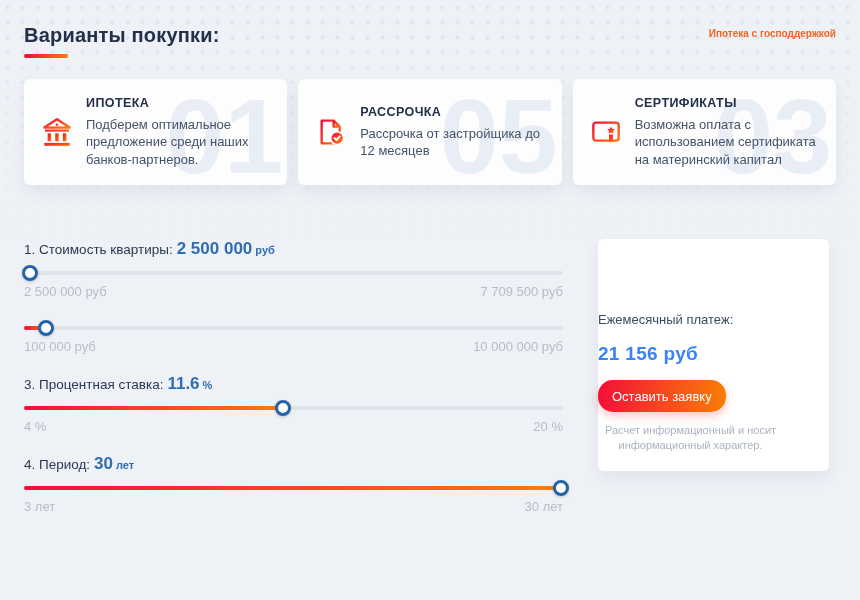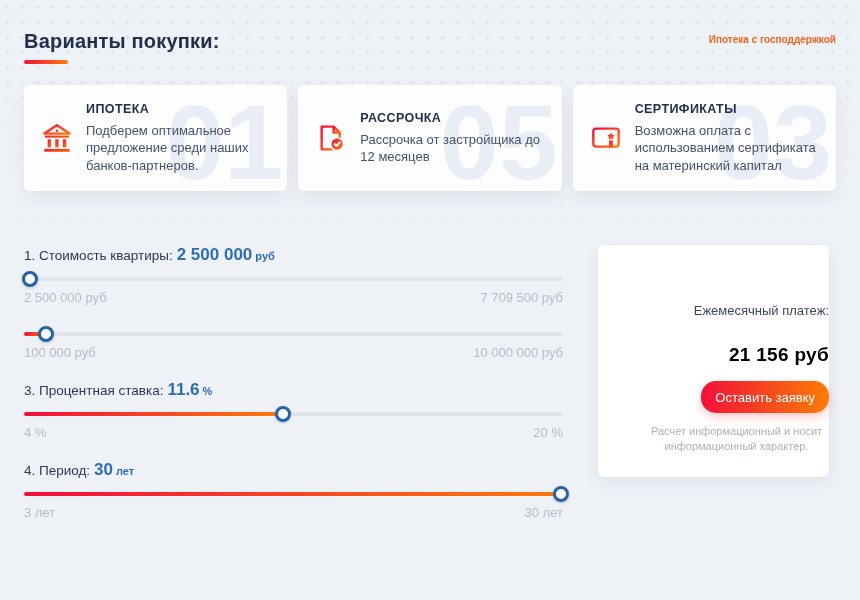--- a/index.html
+++ b/index.html
@@ -13,21 +13,21 @@
     position:absolute;top:0;left:0;width:860px;height:250px;
     background-image:radial-gradient(#e0e6f0 2px, transparent 2.2px);
     background-size:15px 15px;
     -webkit-mask-image:linear-gradient(to bottom,#000 40px,transparent 240px);
     mask-image:linear-gradient(to bottom,#000 40px,transparent 240px);
     pointer-events:none;
   }
   .page{position:absolute;inset:0;padding:0 24px;box-sizing:border-box;}
 
   
-  .header{margin-top:30px;display:flex;justify-content:space-between;align-items:flex-start;}
+  .header{margin-top:24px;display:flex;justify-content:space-between;align-items:flex-start;}
   .page-title{font-size:20px;font-weight:700;color:#22304a;margin:0;letter-spacing:.2px;}
   .title-underline{width:44px;height:4px;border-radius:2px;margin-top:7px;
     background:linear-gradient(90deg,#f30d3d,#fc7b0b);}
   .gov-link{color:#f2661f;font-weight:700;font-size:10px;margin-top:4px;cursor:pointer;text-decoration:none;padding-left:31px;}
 
   
   .cards{display:flex;gap:11px;margin-top:21px;}
   .card{position:relative;overflow:hidden;flex:1;background:#fdfdfe;border-radius:6px;
     box-shadow:0 6px 16px rgba(40,60,90,.07);height:106px;display:flex;align-items:center;
     padding:0 12px 0 16px;box-sizing:border-box;}
@@ -50,23 +50,23 @@
   .fill{position:absolute;top:7px;left:0;height:4px;border-radius:2px;
     background:linear-gradient(90deg,#f30d3d,#fc7b0b);pointer-events:none;}
   .handle{position:absolute;top:9px;width:16px;height:16px;background:#fff;
     border:3px solid #2563a8;border-radius:50%;transform:translate(-50%,-50%);
     box-sizing:border-box;box-shadow:0 1px 3px rgba(0,0,0,.18);cursor:grab;}
   .minmax{display:flex;justify-content:space-between;font-size:13px;color:#b6bdc9;margin-top:2px;}
 
   
   .result-card{width:231px;margin-left:25px;background:#fff;border-radius:6px;
     box-shadow:0 6px 16px rgba(40,60,90,.07);height:232px;box-sizing:border-box;
-    display:flex;flex-direction:column;align-items:flex-end;text-align:center;padding-top:58px;}
+    display:flex;flex-direction:column;align-items:flex-start;text-align:center;padding-top:73px;}
   .result-label{font-size:13px;color:#3a4a60;}
-  .result-value{font-size:19px;font-weight:700;color:#000000;margin-top:26px;letter-spacing:.3px;}
+  .result-value{font-size:19px;font-weight:700;color:#3b82f6;margin-top:16px;letter-spacing:.3px;}
   .apply-btn{margin-top:15px;min-width:118px;height:32px;padding:0 14px;border:none;border-radius:15px;
     background:linear-gradient(90deg,#f31038,#fa7d06);color:#fff;font-size:13px;
     font-family:"Liberation Sans",sans-serif;cursor:pointer;box-shadow:0 4px 10px rgba(243,30,45,.25);}
   .disclaimer{font-size:11px;color:#aab3bf;margin-top:11px;line-height:1.4;width:185px;}
 </style>
 </head>
 <body>
 
 <svg width="0" height="0" style="position:absolute">
   <defs>

